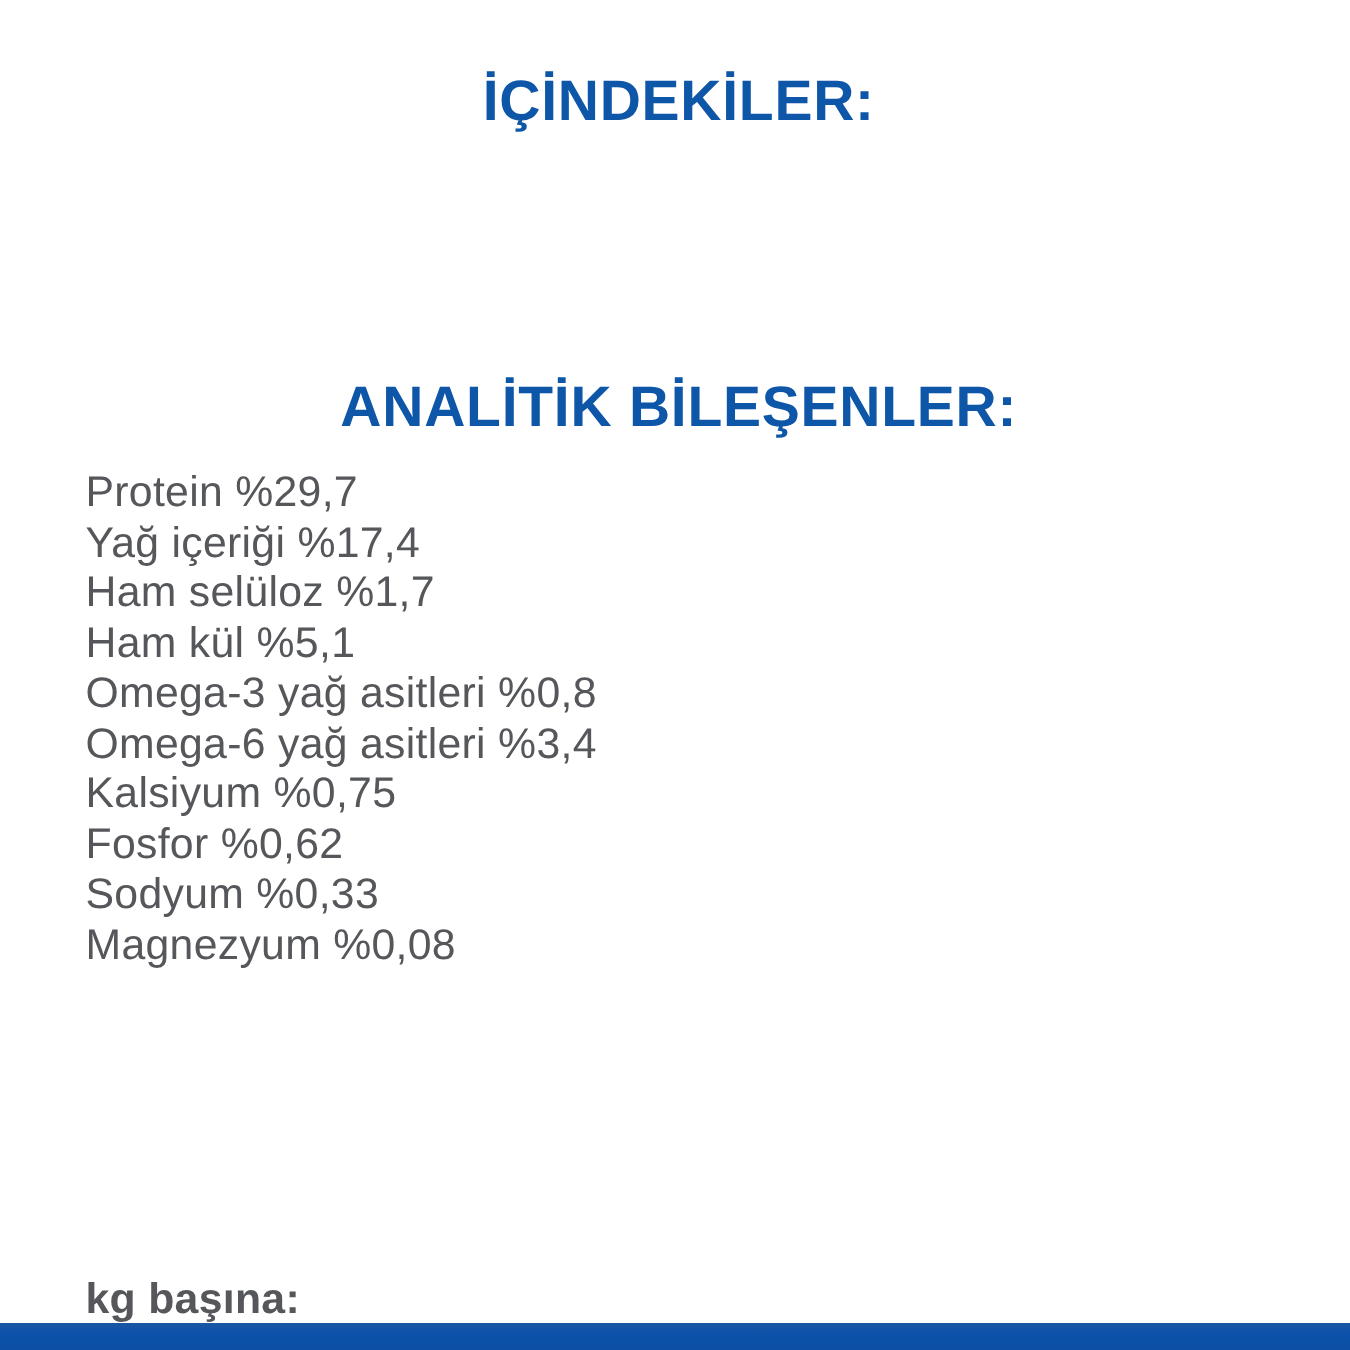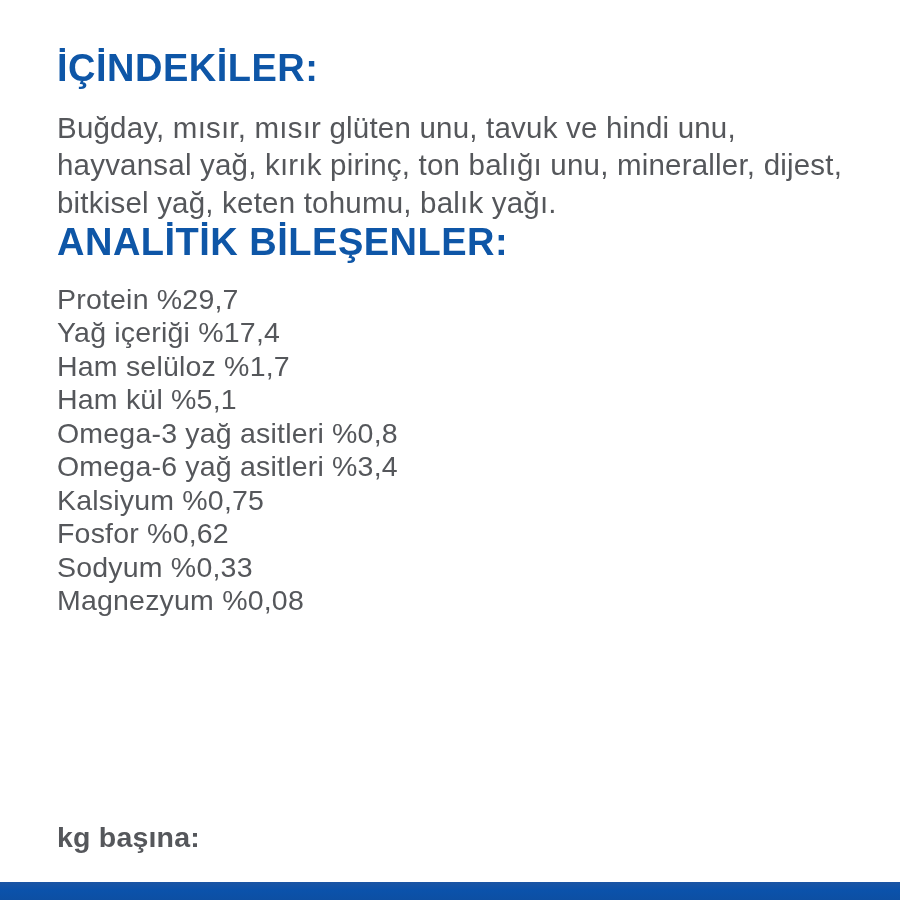--- a/index.html
+++ b/index.html
@@ -21,33 +21,35 @@
     left: 57px;
     right: 52px;
   }
   .section-heading {
     color: #0e56a7;
     font-weight: bold;
     font-size: 38px;
     line-height: 1.15;
     letter-spacing: 0.5px;
     margin: 0;
+    text-align: center;
   }
   .heading-ingredients {
     margin-top: 47px;
   }
   .ingredients-text {
     margin: 18px 0 0 0;
     font-size: 29.5px;
     line-height: 37.5px;
     letter-spacing: 0.2px;
     max-width: 800px;
     color: #55575b;
   }
   .heading-analytics {
+    margin-top: 160px;
   }
   .analytics-columns {
     margin-top: 18px;
     display: flex;
     align-items: flex-start;
     flex-direction: column;
   }
   .analytics-left {
     width: 456px;
     flex: 0 0 456px;
@@ -80,21 +82,20 @@
     background: linear-gradient(180deg, #1b55a4 0%, #0b52ab 45%, #0d4fa3 100%);
   }
 </style>
 </head>
 <body>
 
 <div class="content">
 
   <h2 class="section-heading heading-ingredients">İÇİNDEKİLER:</h2>
 
-  <p class="ingredients-text">Buğday, mısır, mısır glüten unu, tavuk ve hindi unu, hayvansal yağ, kırık pirinç, ton balığı unu, mineraller, dijest, bitkisel yağ, keten tohumu, balık yağı.</p>
 
   <h2 class="section-heading heading-analytics">ANALİTİK BİLEŞENLER:</h2>
 
   <div class="analytics-columns">
 
     <div class="analytics-left">
         <div class="list-line">Protein %29,7</div>
         <div class="list-line">Yağ içeriği %17,4</div>
         <div class="list-line">Ham selüloz %1,7</div>
         <div class="list-line">Ham kül %5,1</div>

